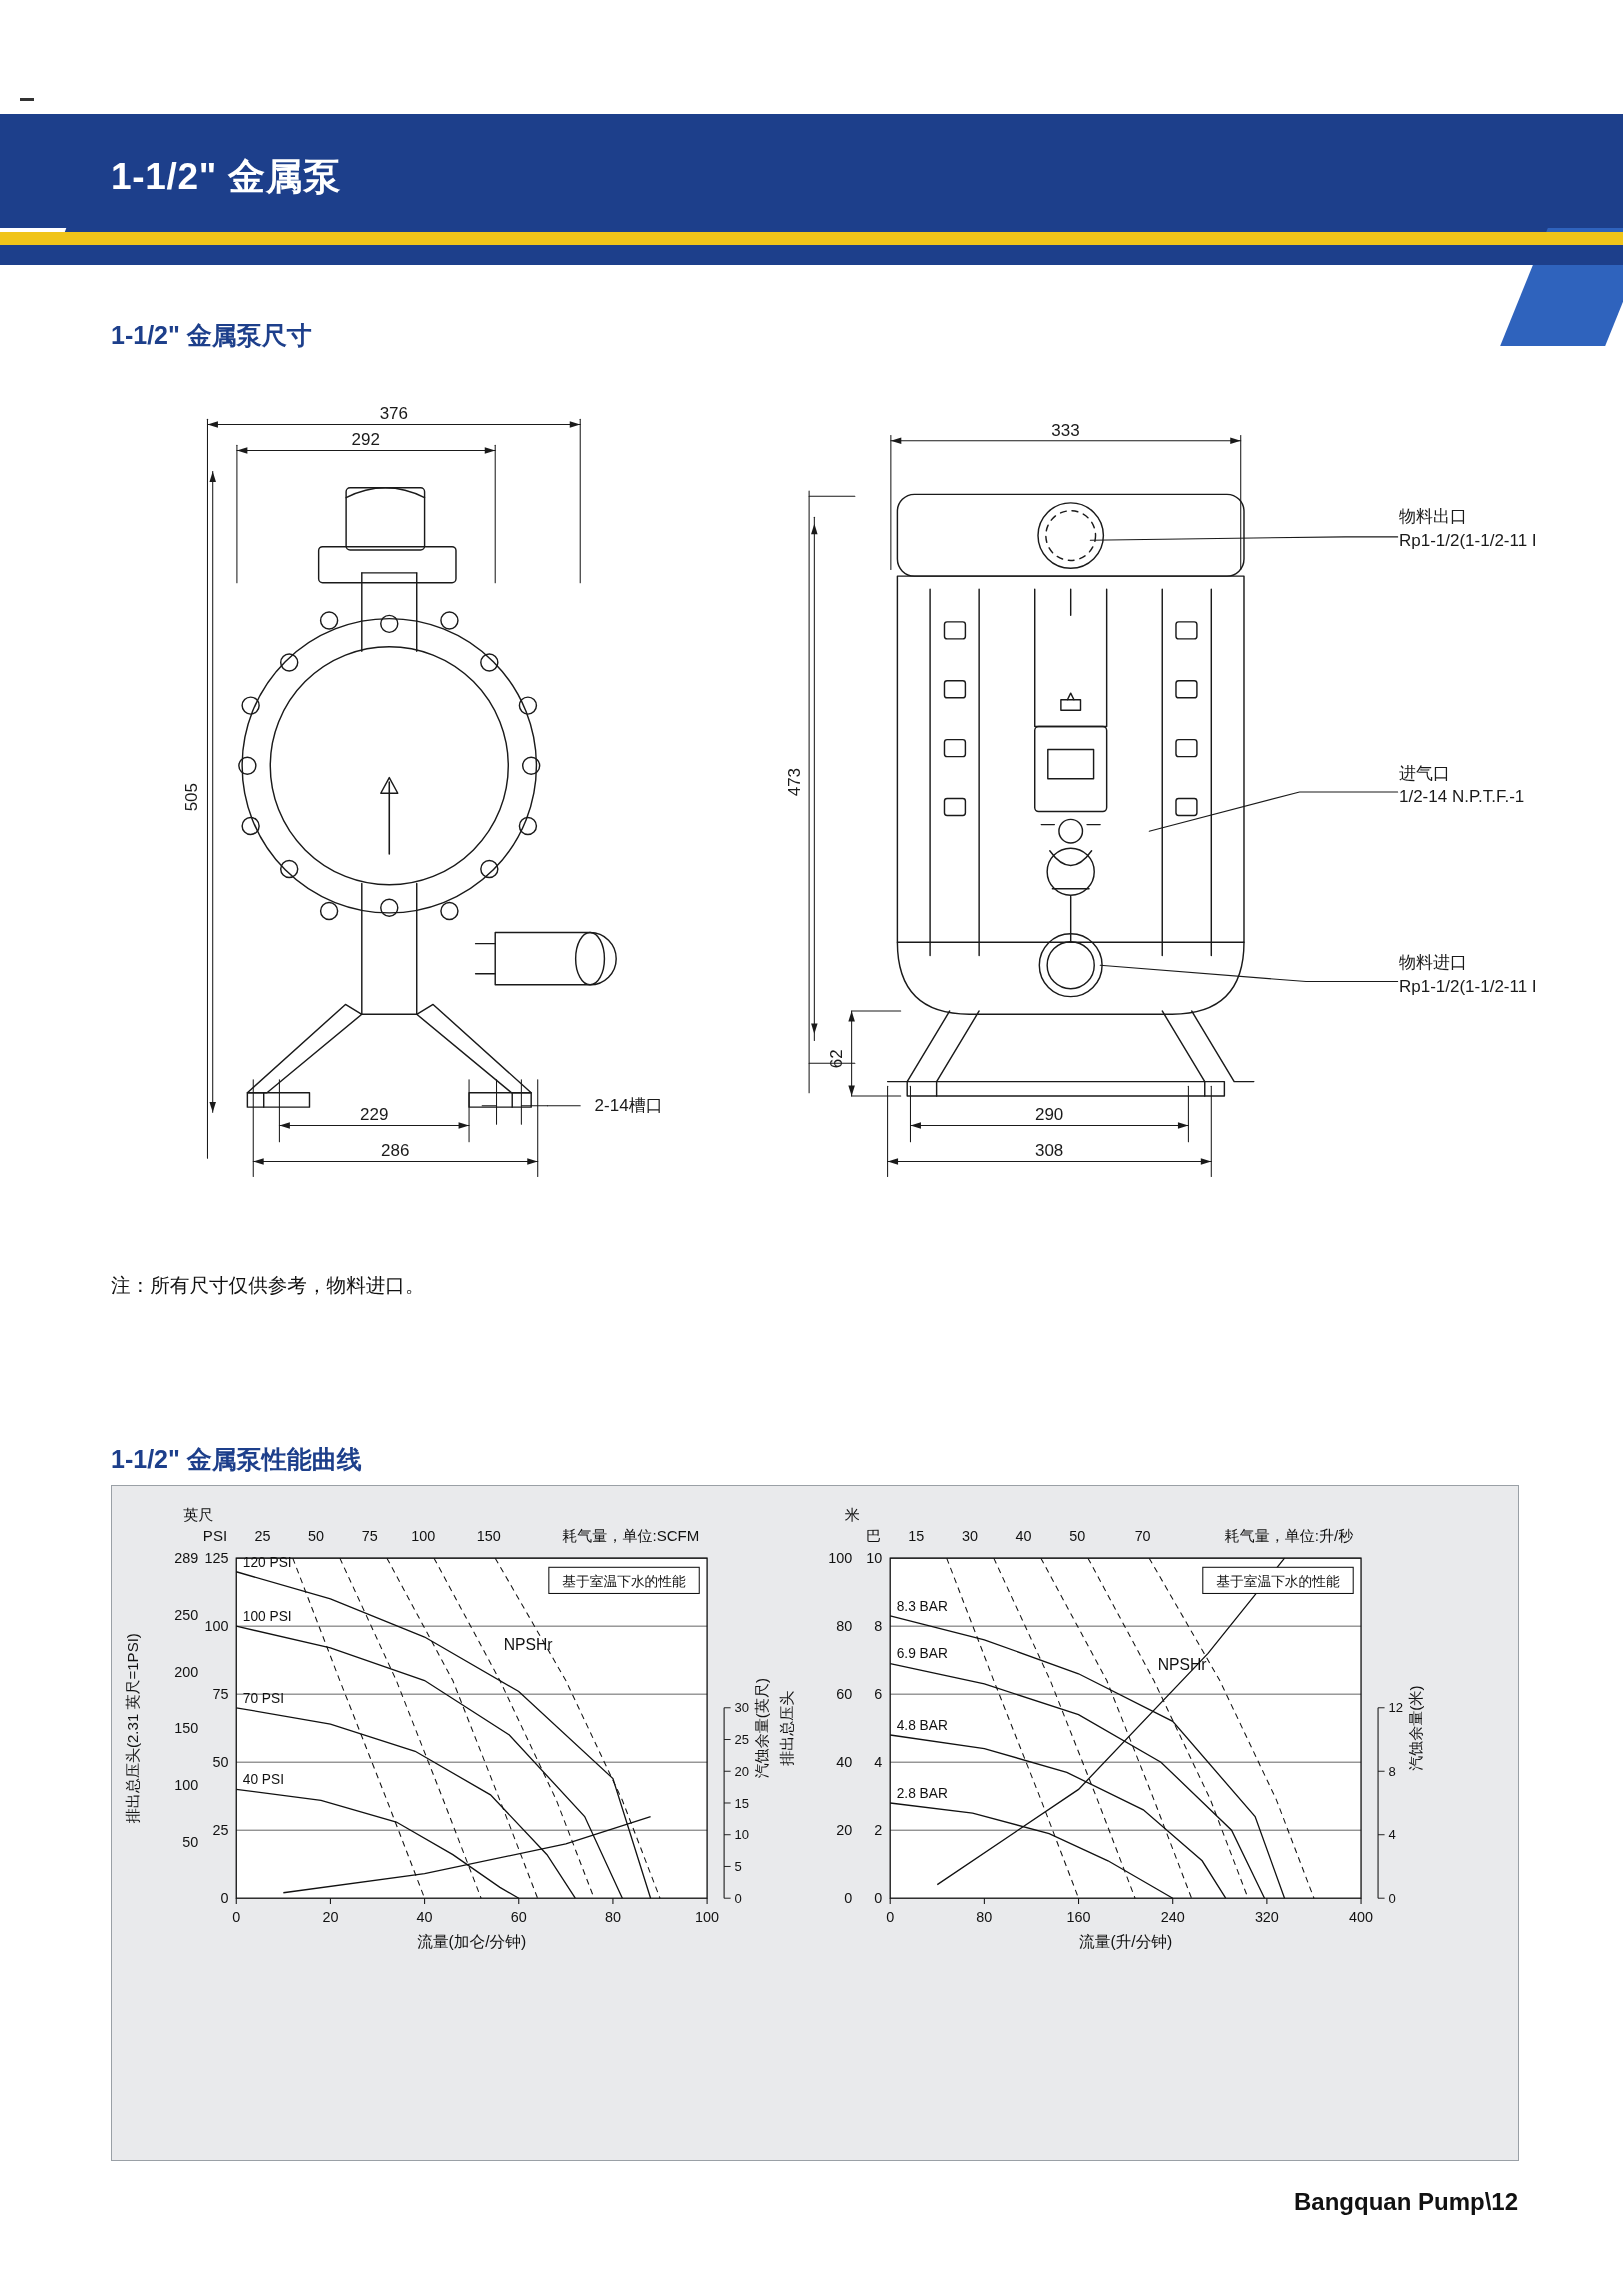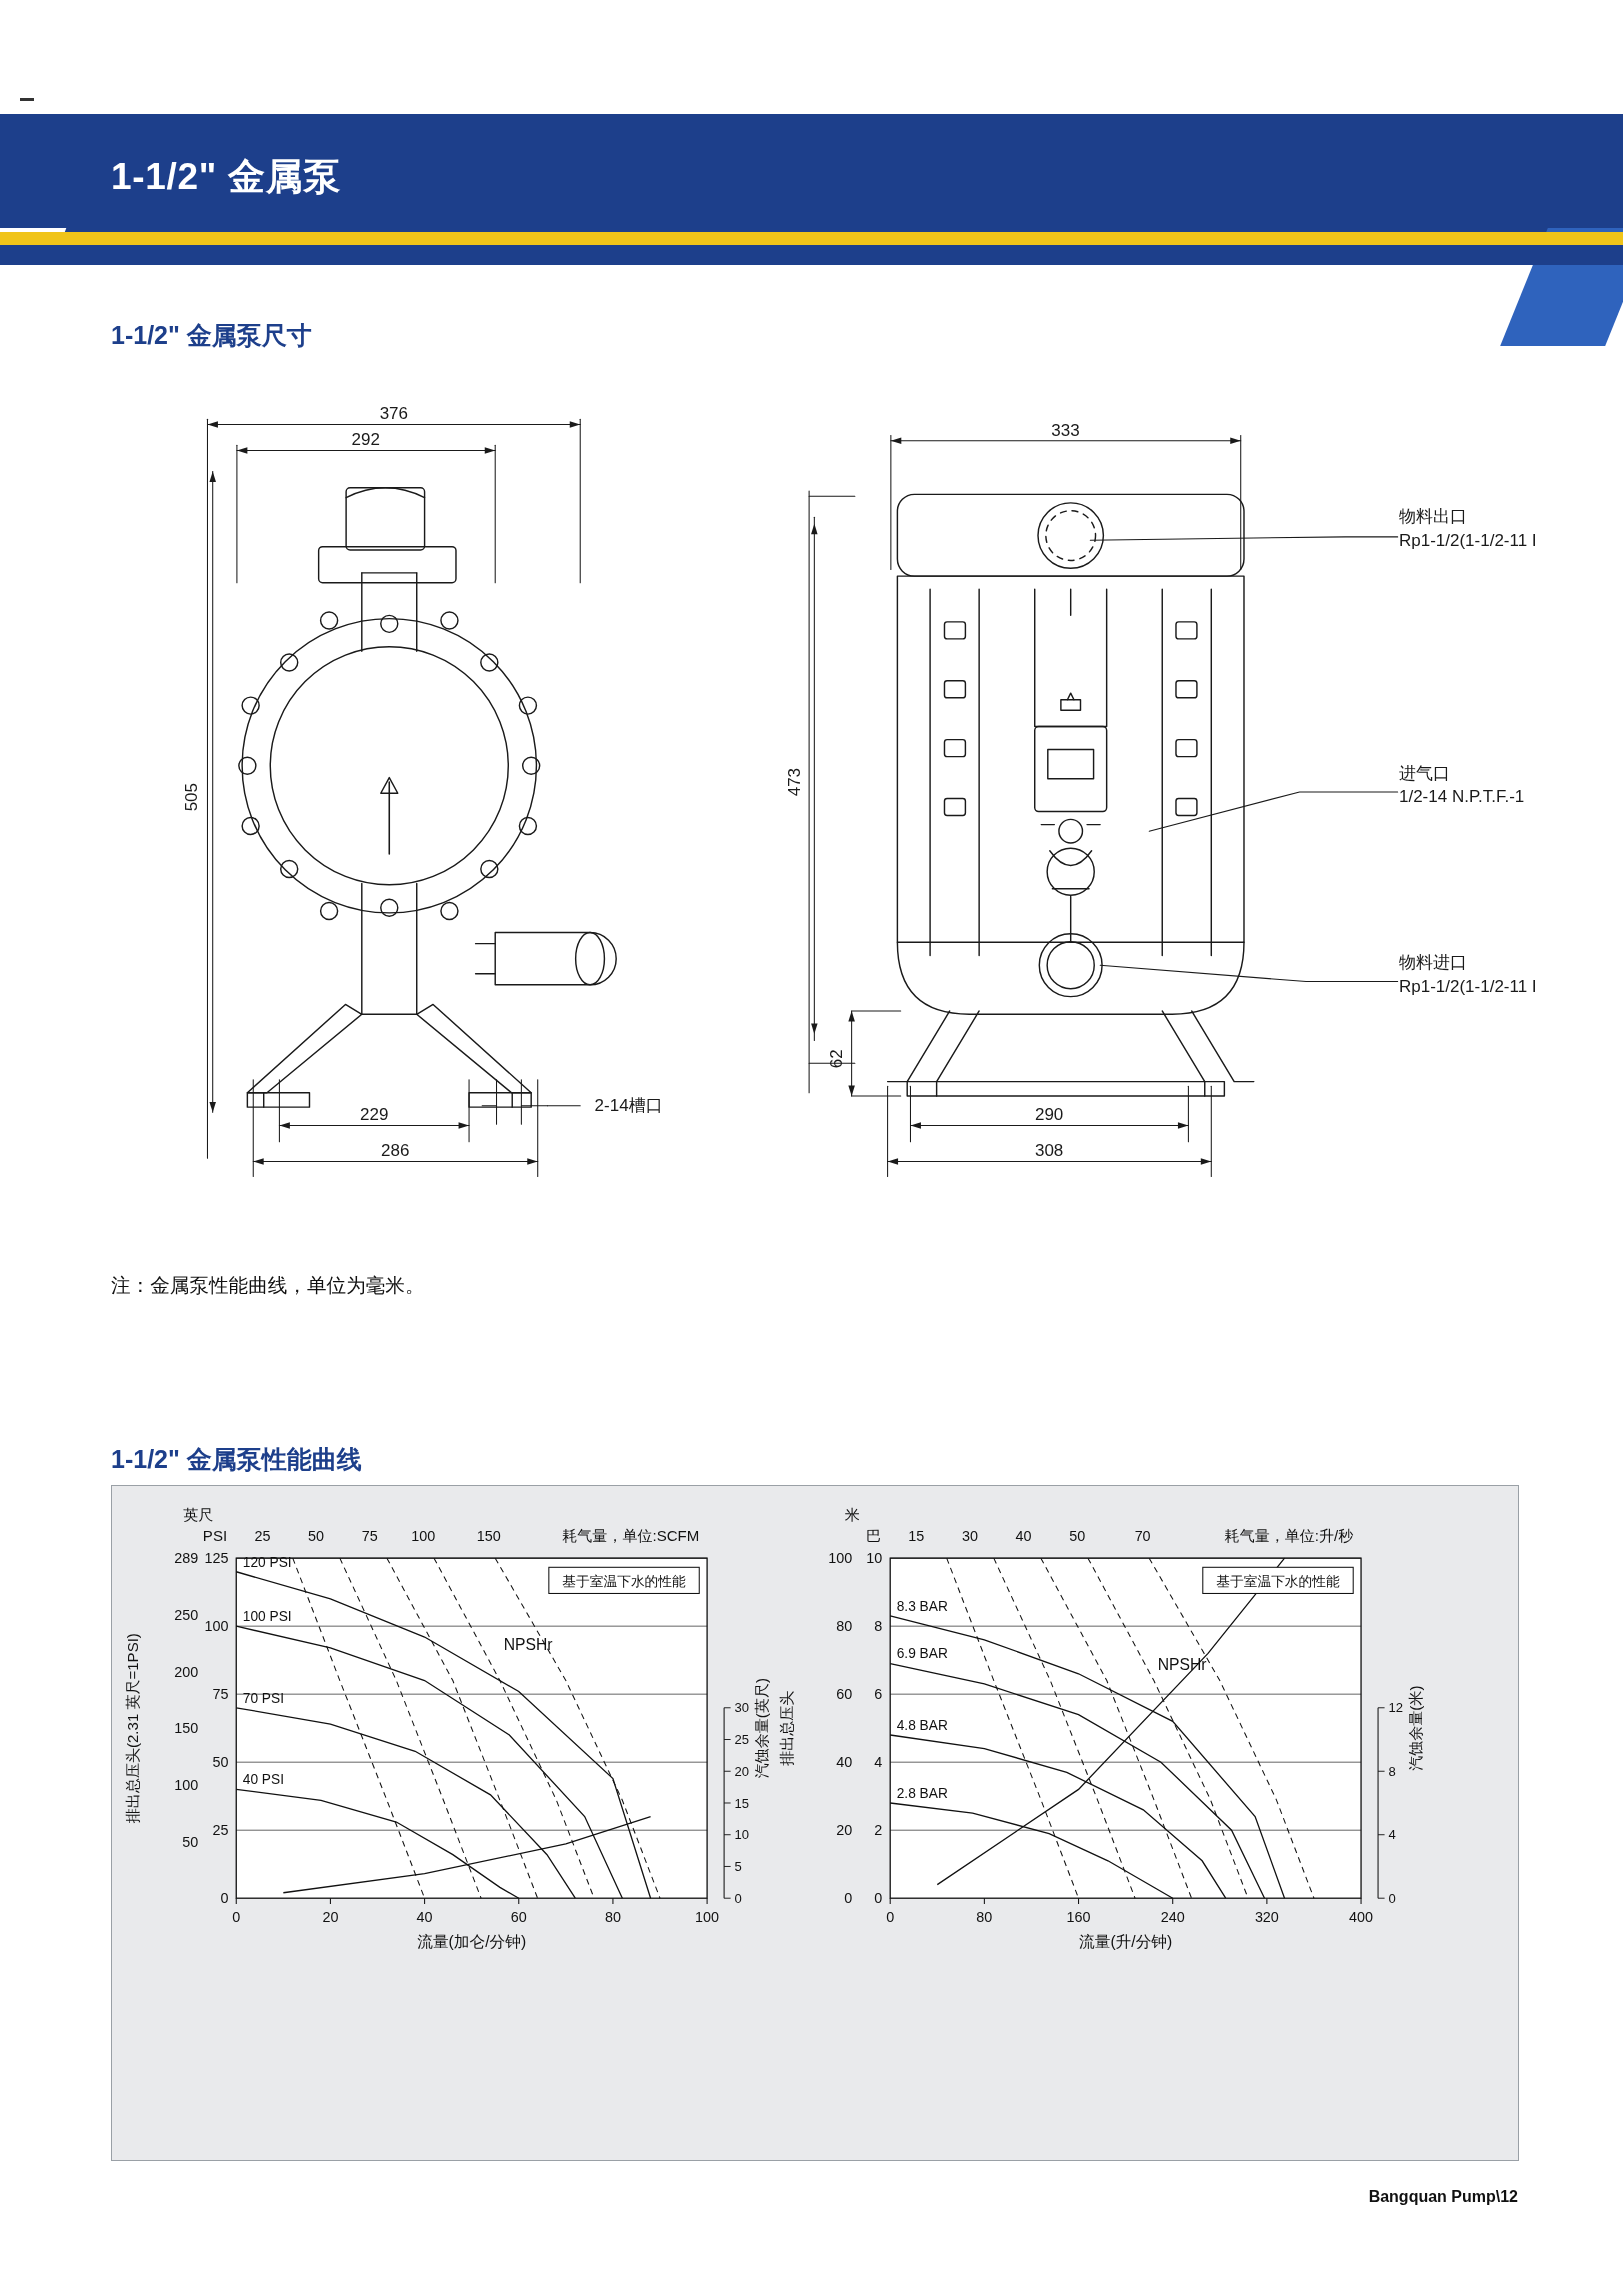--- a/index.html
+++ b/index.html
@@ -56,21 +56,21 @@
   svg{display:block;}
 
   
   .curve-panel{
     position:absolute;left:111px;top:1485px;width:1406px;height:674px;
     background:#e9eaec;border:0.7px solid #9aa0a6;
   }
   
   .footer{
     position:absolute;right:105px;top:2188px;
-    font-size:16px;font-weight:bold;color:#111;
+    font-size:24px;font-weight:bold;color:#111;
   }
   text{font-family:"Liberation Sans", sans-serif;}
 </style>
 </head>
 <body>
 
 <div class="tick-mark"></div>
 
 <div class="banner">
   <div class="banner-right-light"></div>
@@ -280,21 +280,21 @@
 
     <text x="1942" y="620">进气口</text>
     <text x="1942" y="656">1/2-14 N.P.T.F.-1</text>
 
     <text x="1942" y="910">物料进口</text>
     <text x="1942" y="946">Rp1-1/2(1-1/2-11 BSP)</text>
   </g>
 </svg>
 </div>
 
-<div class="note">注：金属泵性能曲线，单位为毫米。</div>
+<div class="note">注：所有尺寸仅供参考，物料进口。</div>
 
 <div class="sec-title" id="curve-title">1-1/2" 金属泵性能曲线</div>
 
 <div class="curve-panel">
   <svg width="1406" height="674" viewBox="0 0 2150 1030">
       <g>
         <rect x="190" y="110" width="720" height="520" fill="#ffffff" stroke="#111" stroke-width="2"></rect>
         <line x1="190" y1="526" x2="910" y2="526" stroke="#111" stroke-width="1"></line>
         <text x="178" y="534" font-size="22" text-anchor="end" fill="#111">25</text>
         <line x1="190" y1="422" x2="910" y2="422" stroke="#111" stroke-width="1"></line>

